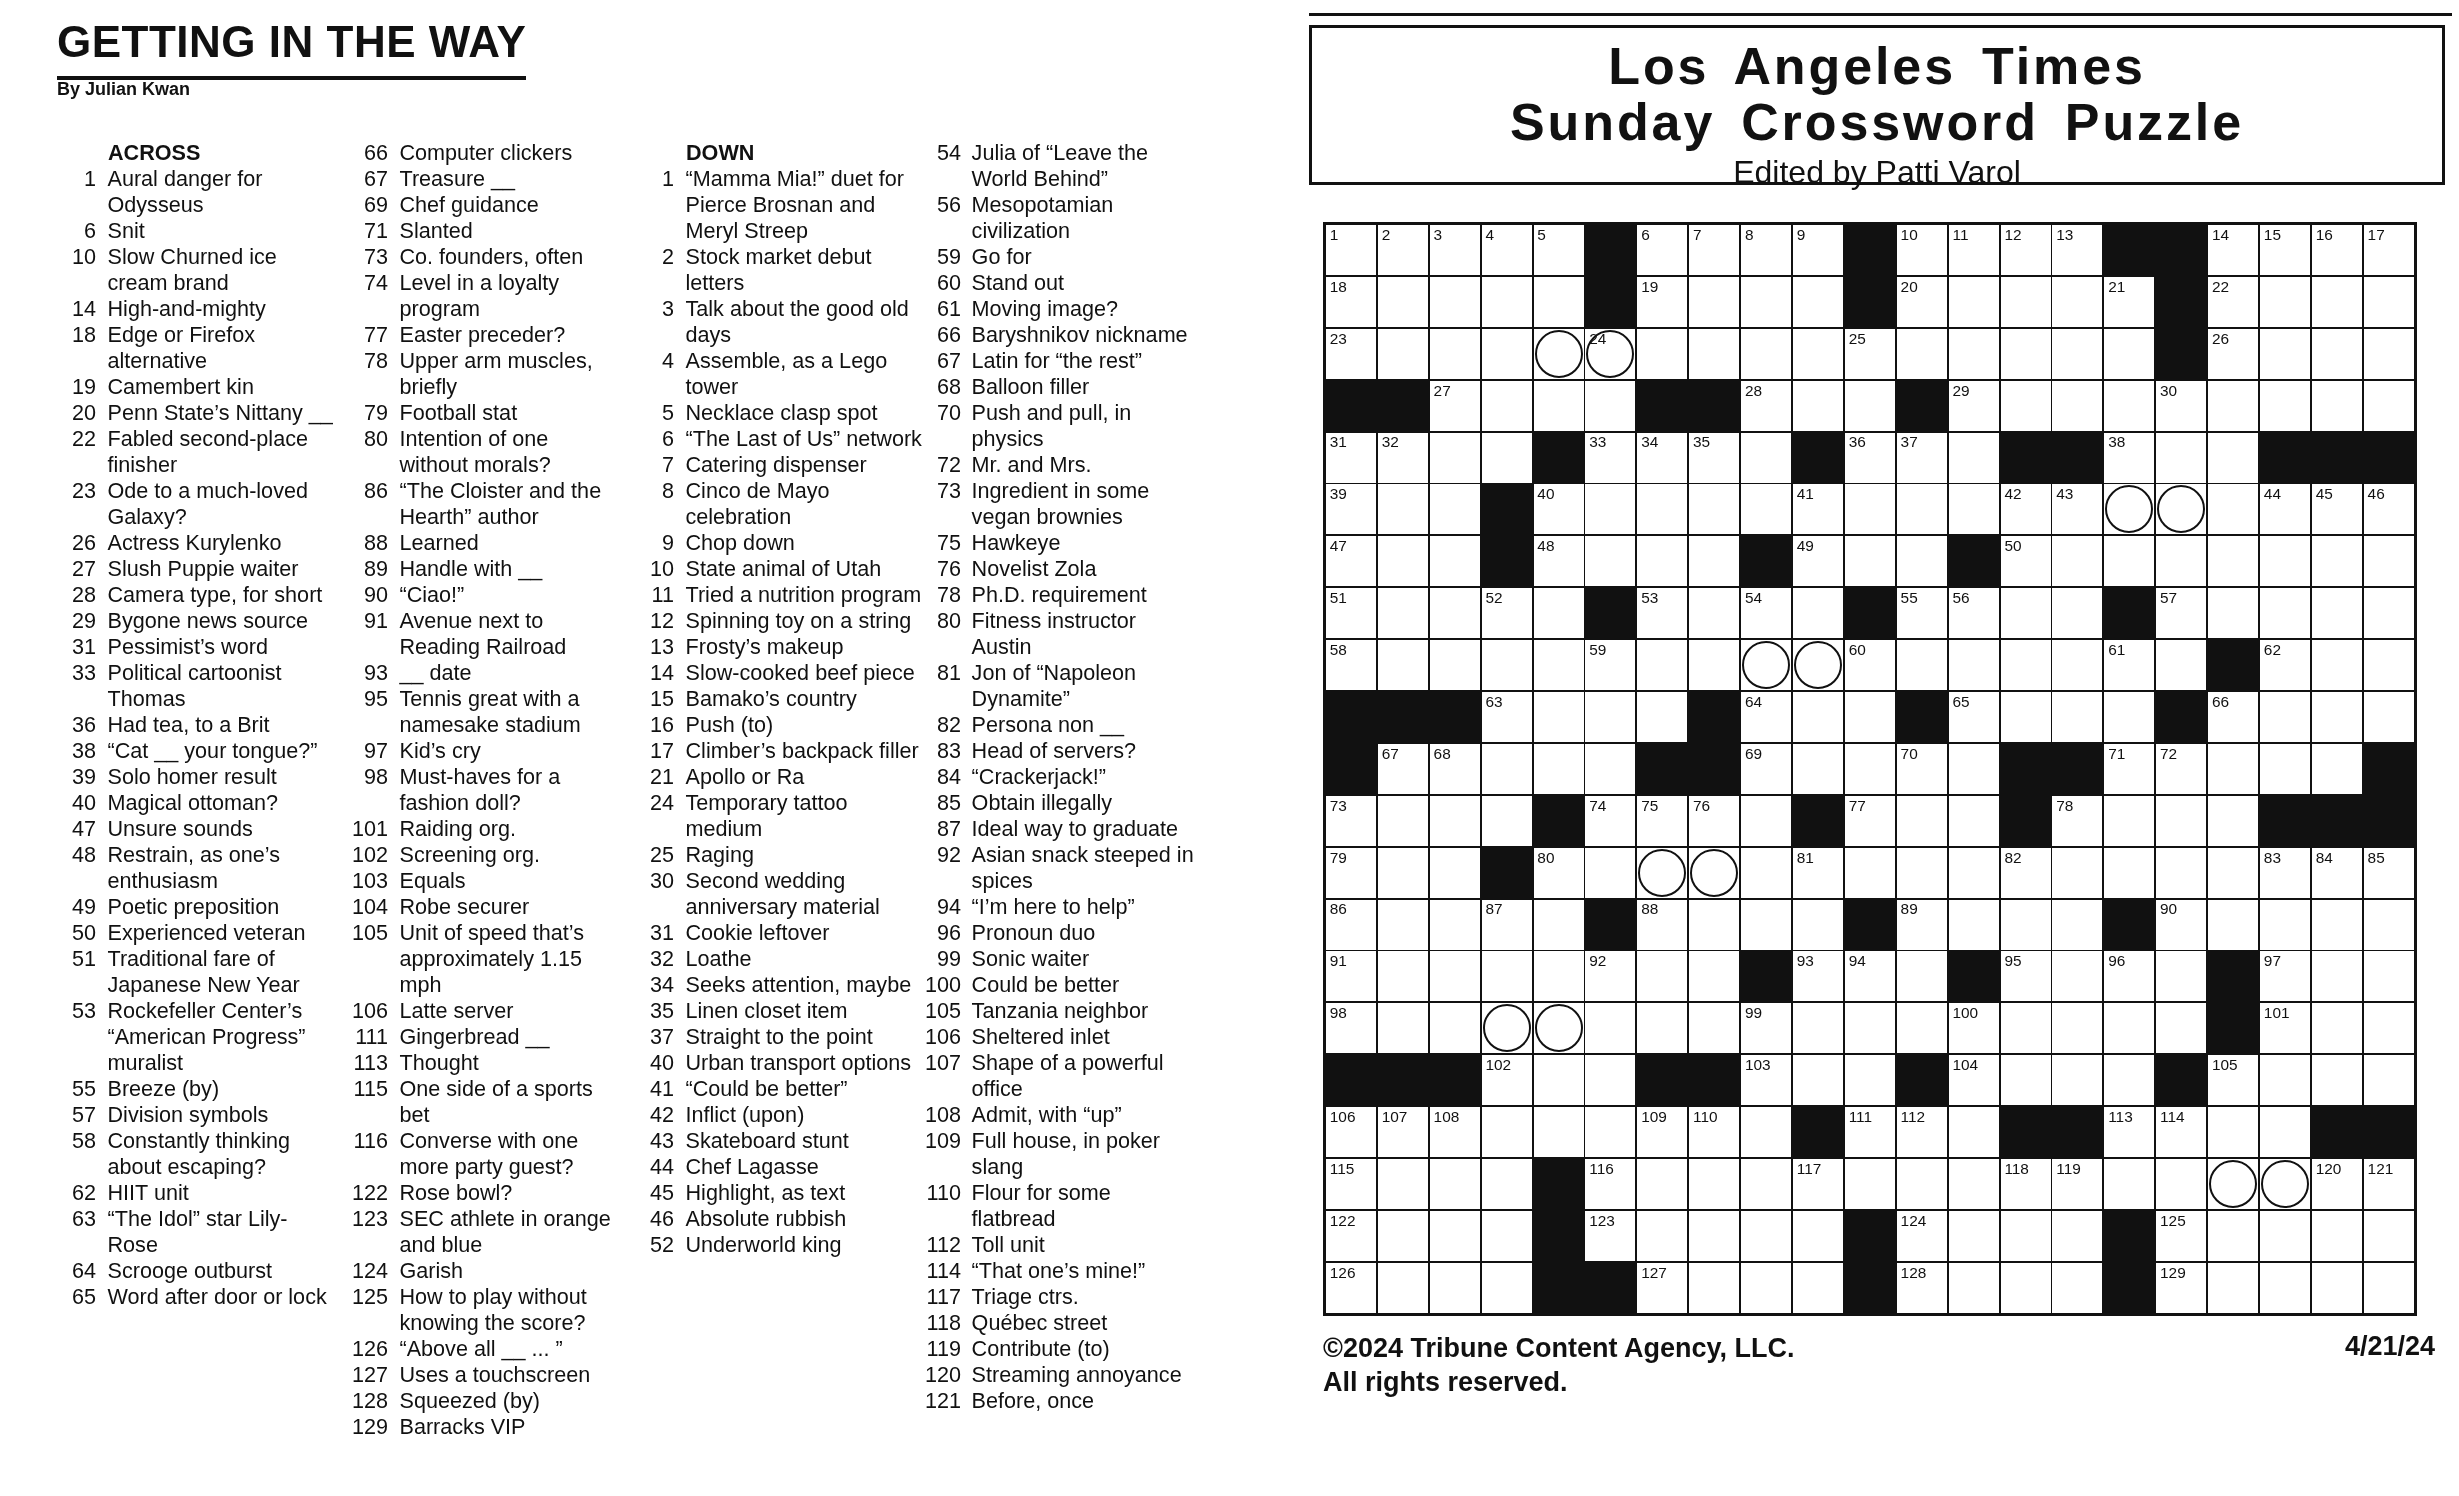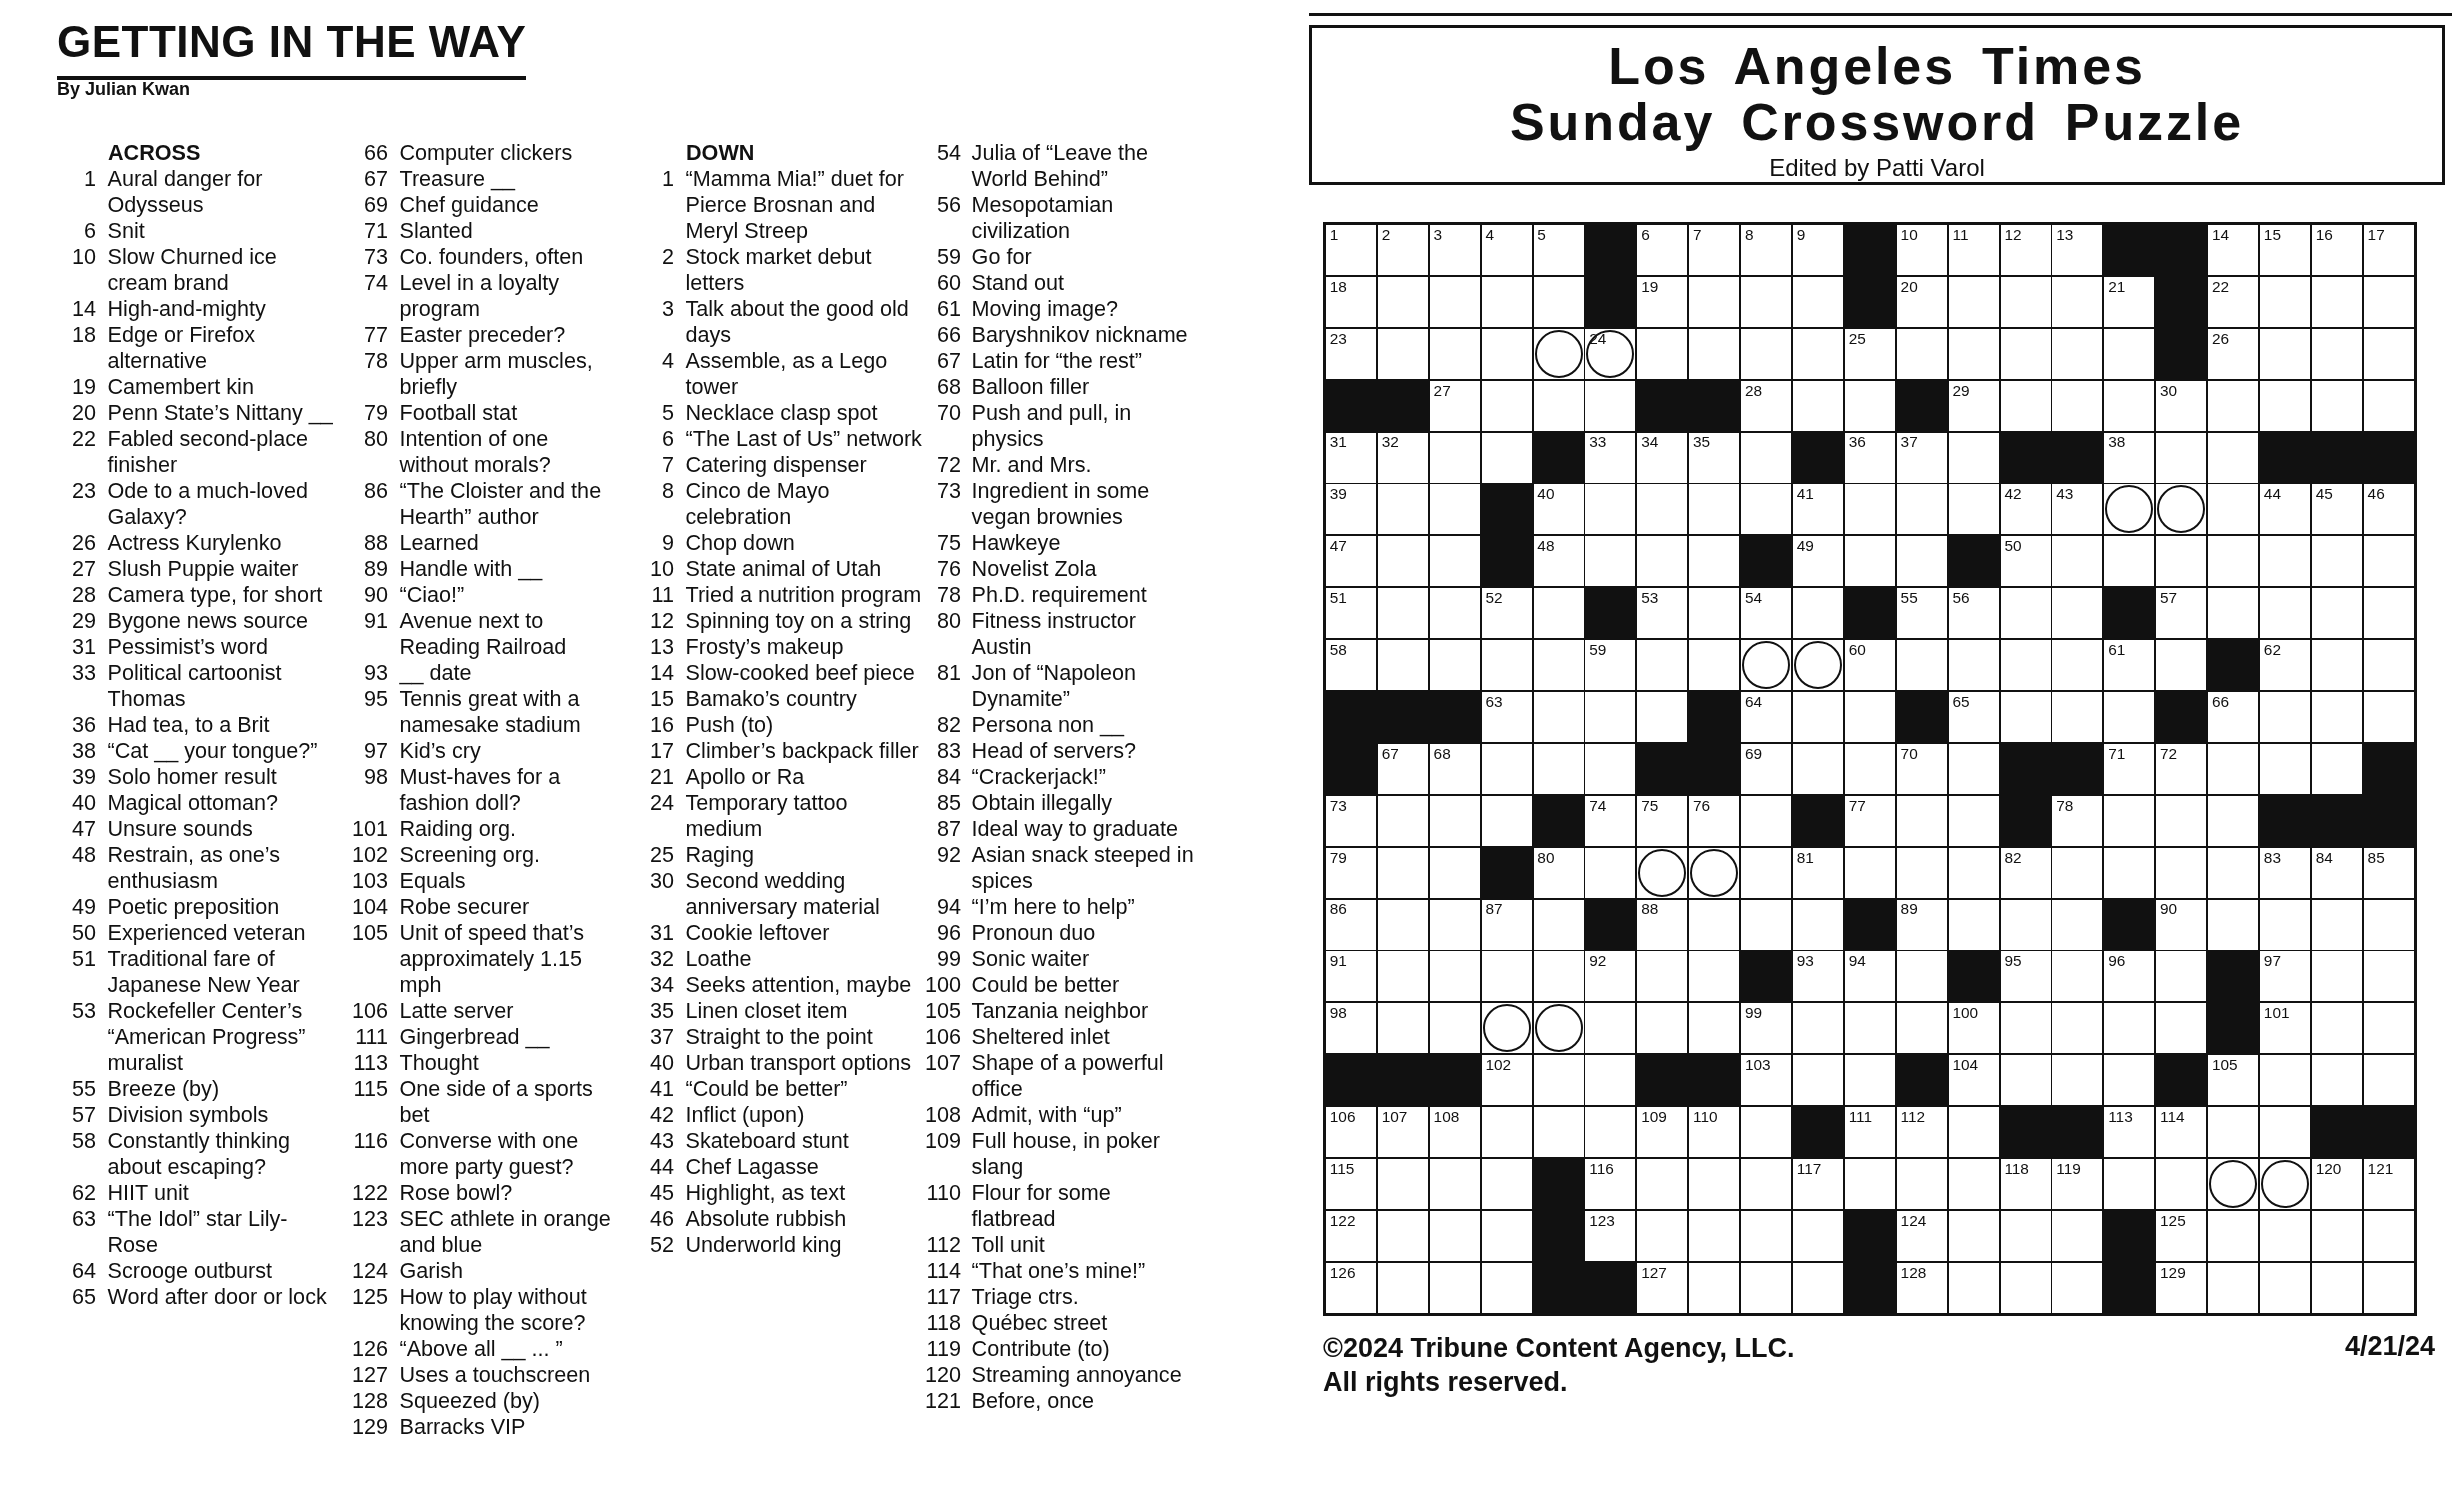--- a/index.html
+++ b/index.html
@@ -25,21 +25,21 @@
   #col4 .cnum{width:46px;padding-right:10.6px;}
   .ctext{flex:1;}
   
   #top-rule{position:absolute;left:1309px;top:13.4px;width:1143px;height:2.9px;background:#111;}
   #masthead{
     position:absolute;left:1309px;top:25px;width:1136px;height:160px;
     border:3.8px solid #111;text-align:center;box-sizing:border-box;
   }
   .mast-line{font-weight:bold;font-size:52px;line-height:56px;letter-spacing:2.9px;word-spacing:8.6px;}
   #mast1{margin-top:9.6px;}
-  #mast-edited{font-size:24px;margin-top:4.8px;}
+  #mast-edited{font-size:32px;margin-top:4.8px;}
   
   #grid{
     position:absolute;left:1323px;top:222px;
     display:grid;grid-template-columns:repeat(21,50px);grid-template-rows:repeat(21,50px);
     gap:1.9px;background:#111;border:3.8px solid #111;
   }
   .cell{background:#fff;position:relative;}
   .cell.black{background:#111;}
   .cell .num{position:absolute;top:1.9px;left:3.8px;font-size:15.4px;line-height:1;color:#111;}
   .cell .ring{position:absolute;inset:1px;border:2.9px solid #111;border-radius:50%;}

